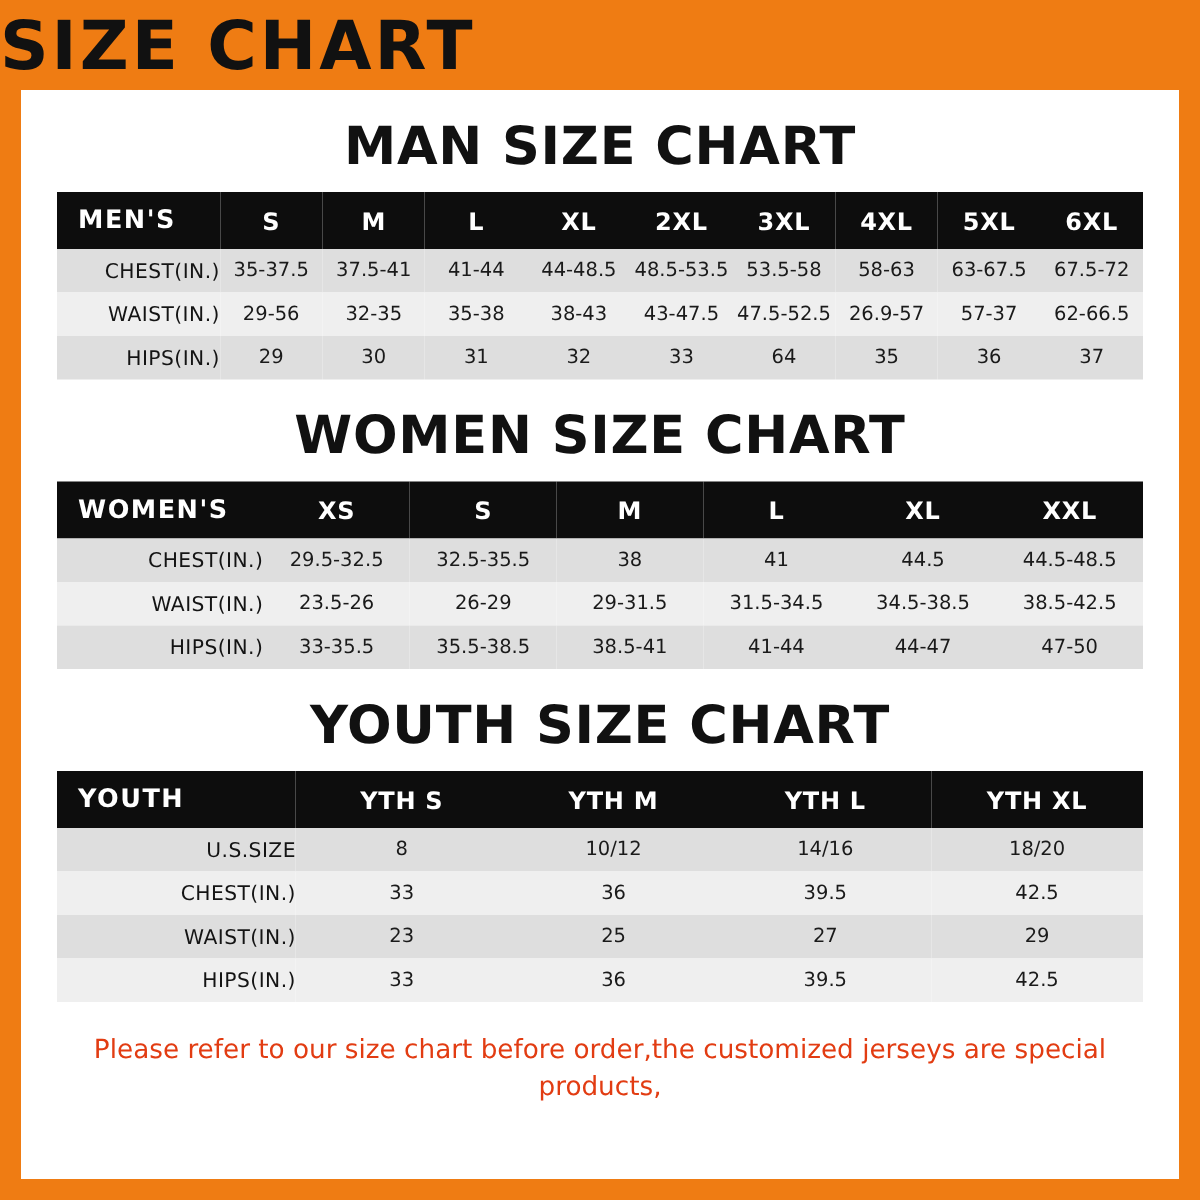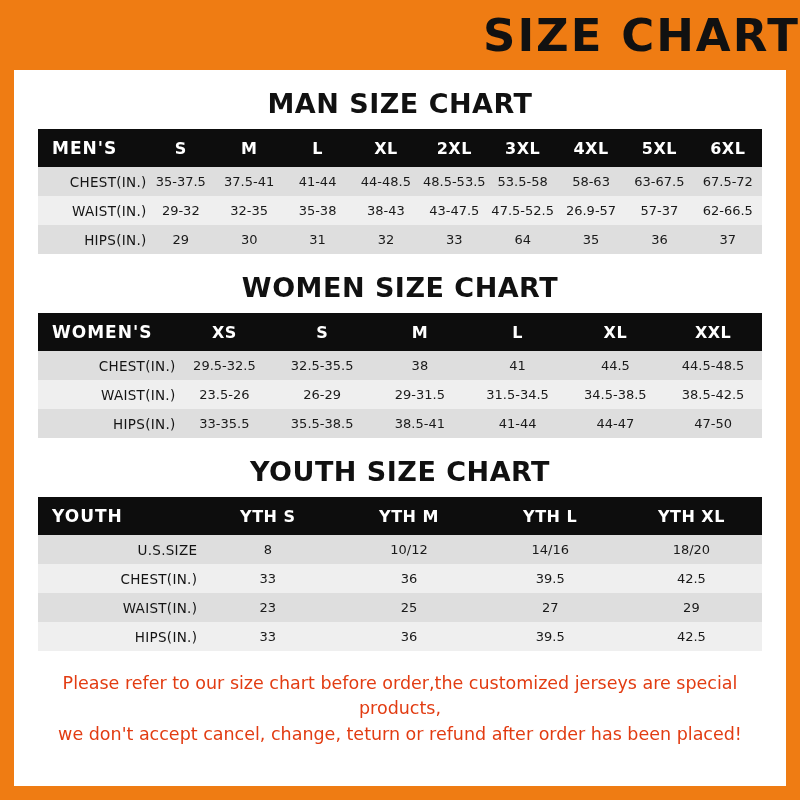--- a/index.html
+++ b/index.html
@@ -17,41 +17,41 @@
     position: relative;
     width: 800px;
     height: 800px;
     box-sizing: border-box;
     border-left: 14px solid #ef7c13;
     border-right: 14px solid #ef7c13;
     background: #ffffff;
   }
   .header-band {
     background: #ef7c13;
-    height: 70px;
+    height: 60px;
     display: flex;
     align-items: center;
-    justify-content: flex-end;
+    justify-content: flex-start;
     margin: 0 -14px;
   }
   .header-title {
     font-family: "DejaVu Sans", sans-serif;
     font-weight: bold;
     font-size: 45px;
     letter-spacing: 2px;
     color: #111111;
     line-height: 1;
   }
   .section {
     padding: 0 24px;
   }
   .section-title {
     text-align: center;
     font-weight: bold;
-    font-size: 27px;
+    font-size: 35px;
     letter-spacing: 0.5px;
     color: #111111;
     margin: 18px 0 10px 0;
     font-family: "DejaVu Sans", sans-serif;
   }
   table.size-table {
     border-collapse: collapse;
     width: 100%;
     table-layout: fixed;
   }
@@ -160,21 +160,21 @@
           <td>41-44</td>
           <td>44-48.5</td>
           <td>48.5-53.5</td>
           <td>53.5-58</td>
           <td>58-63</td>
           <td>63-67.5</td>
           <td>67.5-72</td>
         </tr>
         <tr class="even">
           <td class="first-col">WAIST(IN.)</td>
-          <td>29-32</td>
+          <td>29-56</td>
           <td>32-35</td>
           <td>35-38</td>
           <td>38-43</td>
           <td>43-47.5</td>
           <td>47.5-52.5</td>
           <td>26.9-57</td>
           <td>57-37</td>
           <td>62-66.5</td>
         </tr>
         <tr class="odd">
@@ -295,17 +295,16 @@
           <td>36</td>
           <td>39.5</td>
           <td>42.5</td>
         </tr>
       </tbody>
     </table>
   </div>
 
   <div class="footer-note">
     <span class="footer-line">Please refer to our size chart before order,the customized jerseys are special products,</span>
-    <span class="footer-line">we don't accept cancel, change, teturn or refund after order has been placed!</span>
   </div>
 
   <div class="bottom-band"></div>
 </div>
 
 </body></html>

